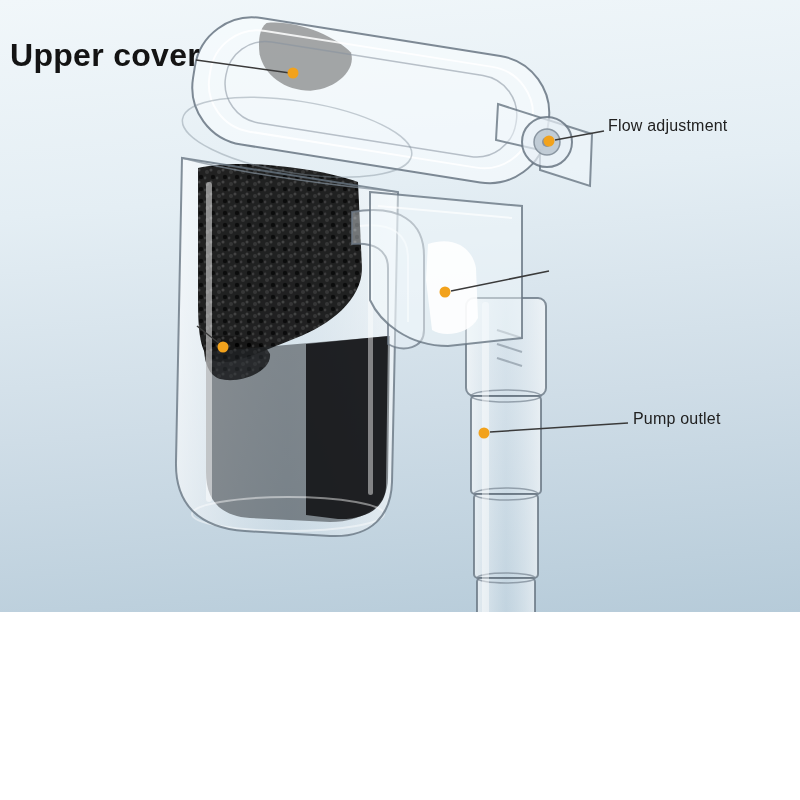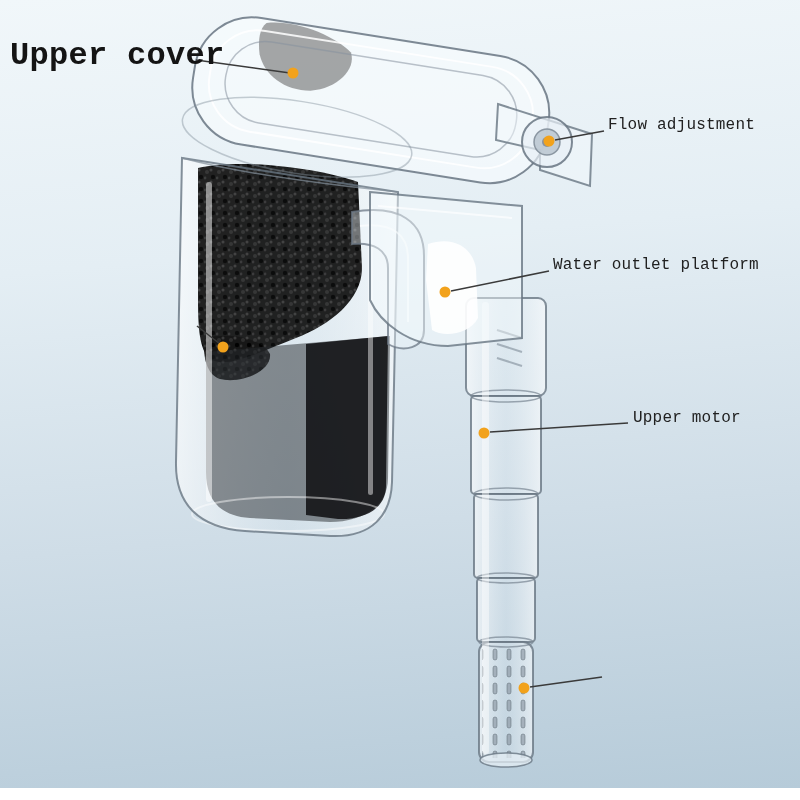--- a/index.html
+++ b/index.html
@@ -1,19 +1,19 @@
 <!DOCTYPE html>
 <html><head>
 <meta charset="utf-8">
 <style>
   html,body{margin:0;padding:0;}
   .stage{
-    position:relative;width:800px;height:788px;overflow:hidden;
+    position:relative;width:800px;height:612px;overflow:hidden;
     background:linear-gradient(175deg,#f1f7fa 0%,#e4eef4 32%,#cfdde7 65%,#b6cbd9 100%);
-    font-family:Liberation Mono, monospace;
+    font-family:Liberation Sans, sans-serif;
   }
   svg.layer{position:absolute;left:0;top:0;width:800px;height:800px;}
   .label{
     position:absolute;color:#212121;font-size:16px;font-weight:500;
     letter-spacing:.2px;white-space:nowrap;line-height:1.1;
   }
   .label-xl{font-size:32px;font-weight:700;color:#141414;letter-spacing:.3px;}
 </style>
 </head>
 <body>
@@ -126,16 +126,15 @@
       <circle cx="484" cy="433" r="5.5" fill="#f2a21c"></circle>
     </g>
     <g>
       <line x1="530" y1="687" x2="602" y2="677" stroke-width="1.5" stroke="#3a3a3a"></line>
       <circle cx="524" cy="688" r="5.5" fill="#f2a21c"></circle>
     </g>
   </svg>
 
   <div class="label label-xl" style="left:10px;  top:38px;">Upper cover</div>
   <div class="label" style="left:608px; top:117px;">Flow adjustment</div>
-  <div class="label" style="left:553px; top:257px;">Water outlet platform</div>
-  <div class="label" style="left:633px; top:410px;">Upper motor</div>
+  <div class="label" style="left:633px; top:410px;">Pump outlet</div>
 
 </div>
 
 </body></html>

